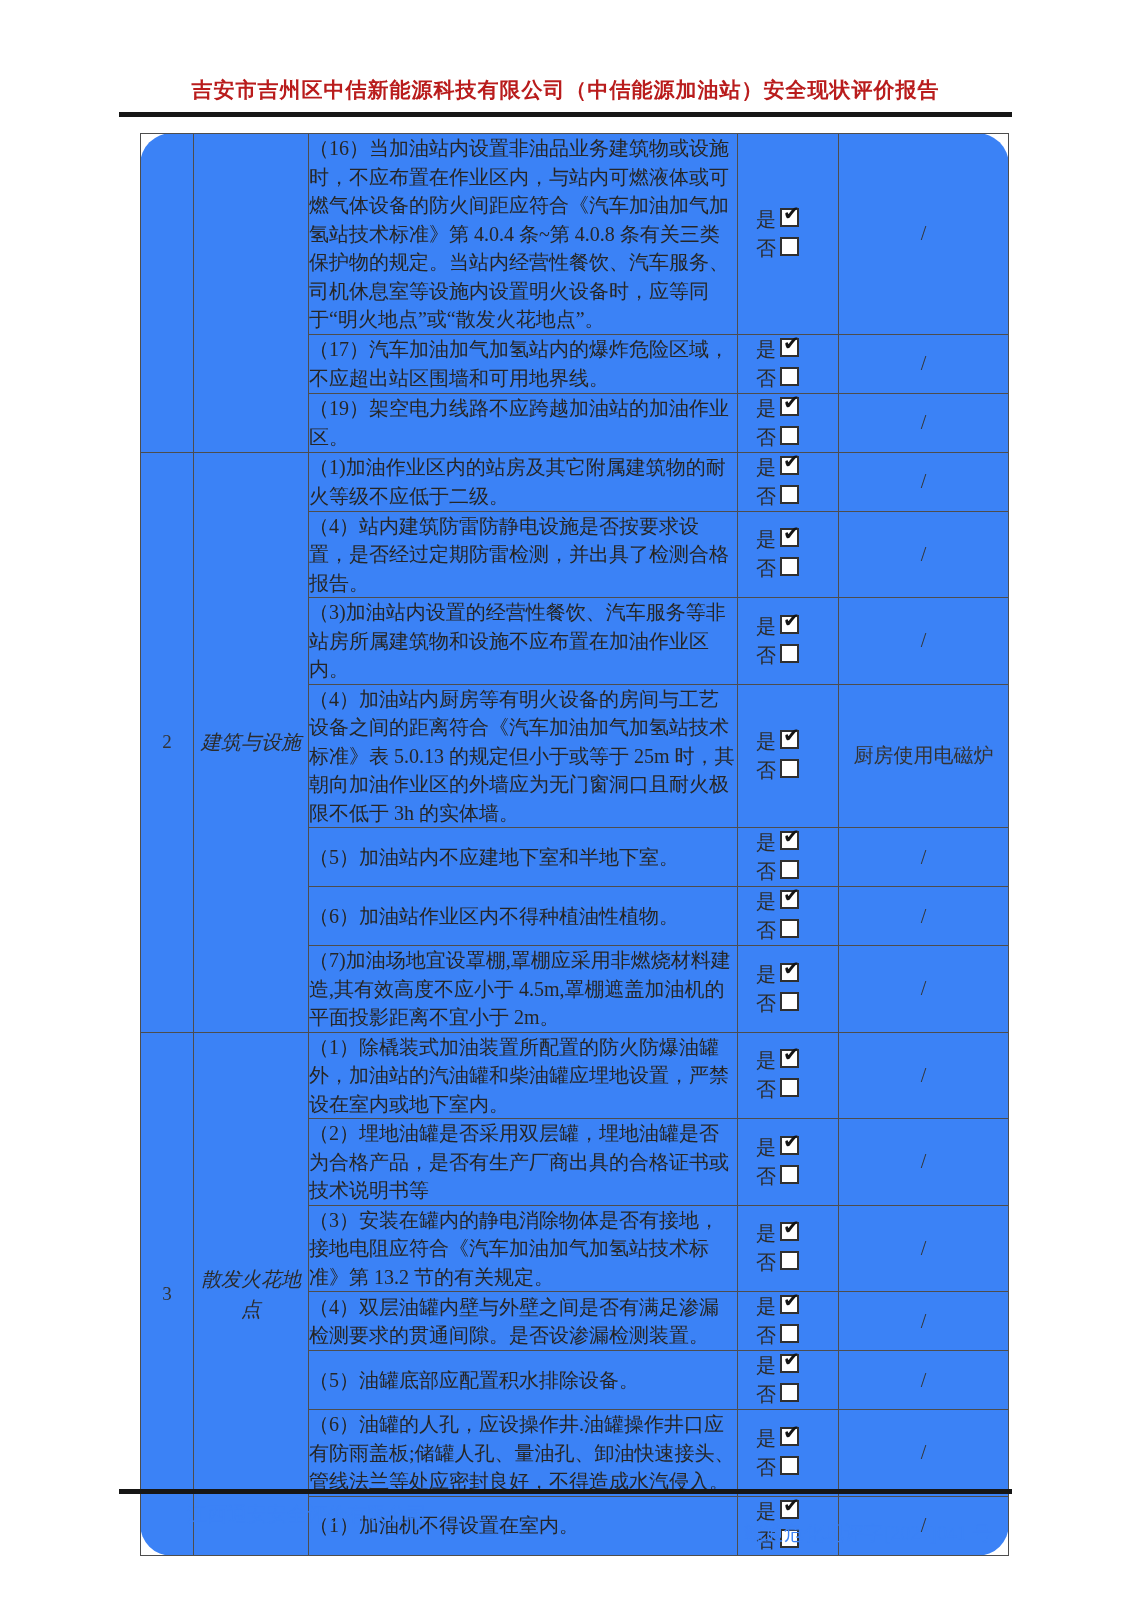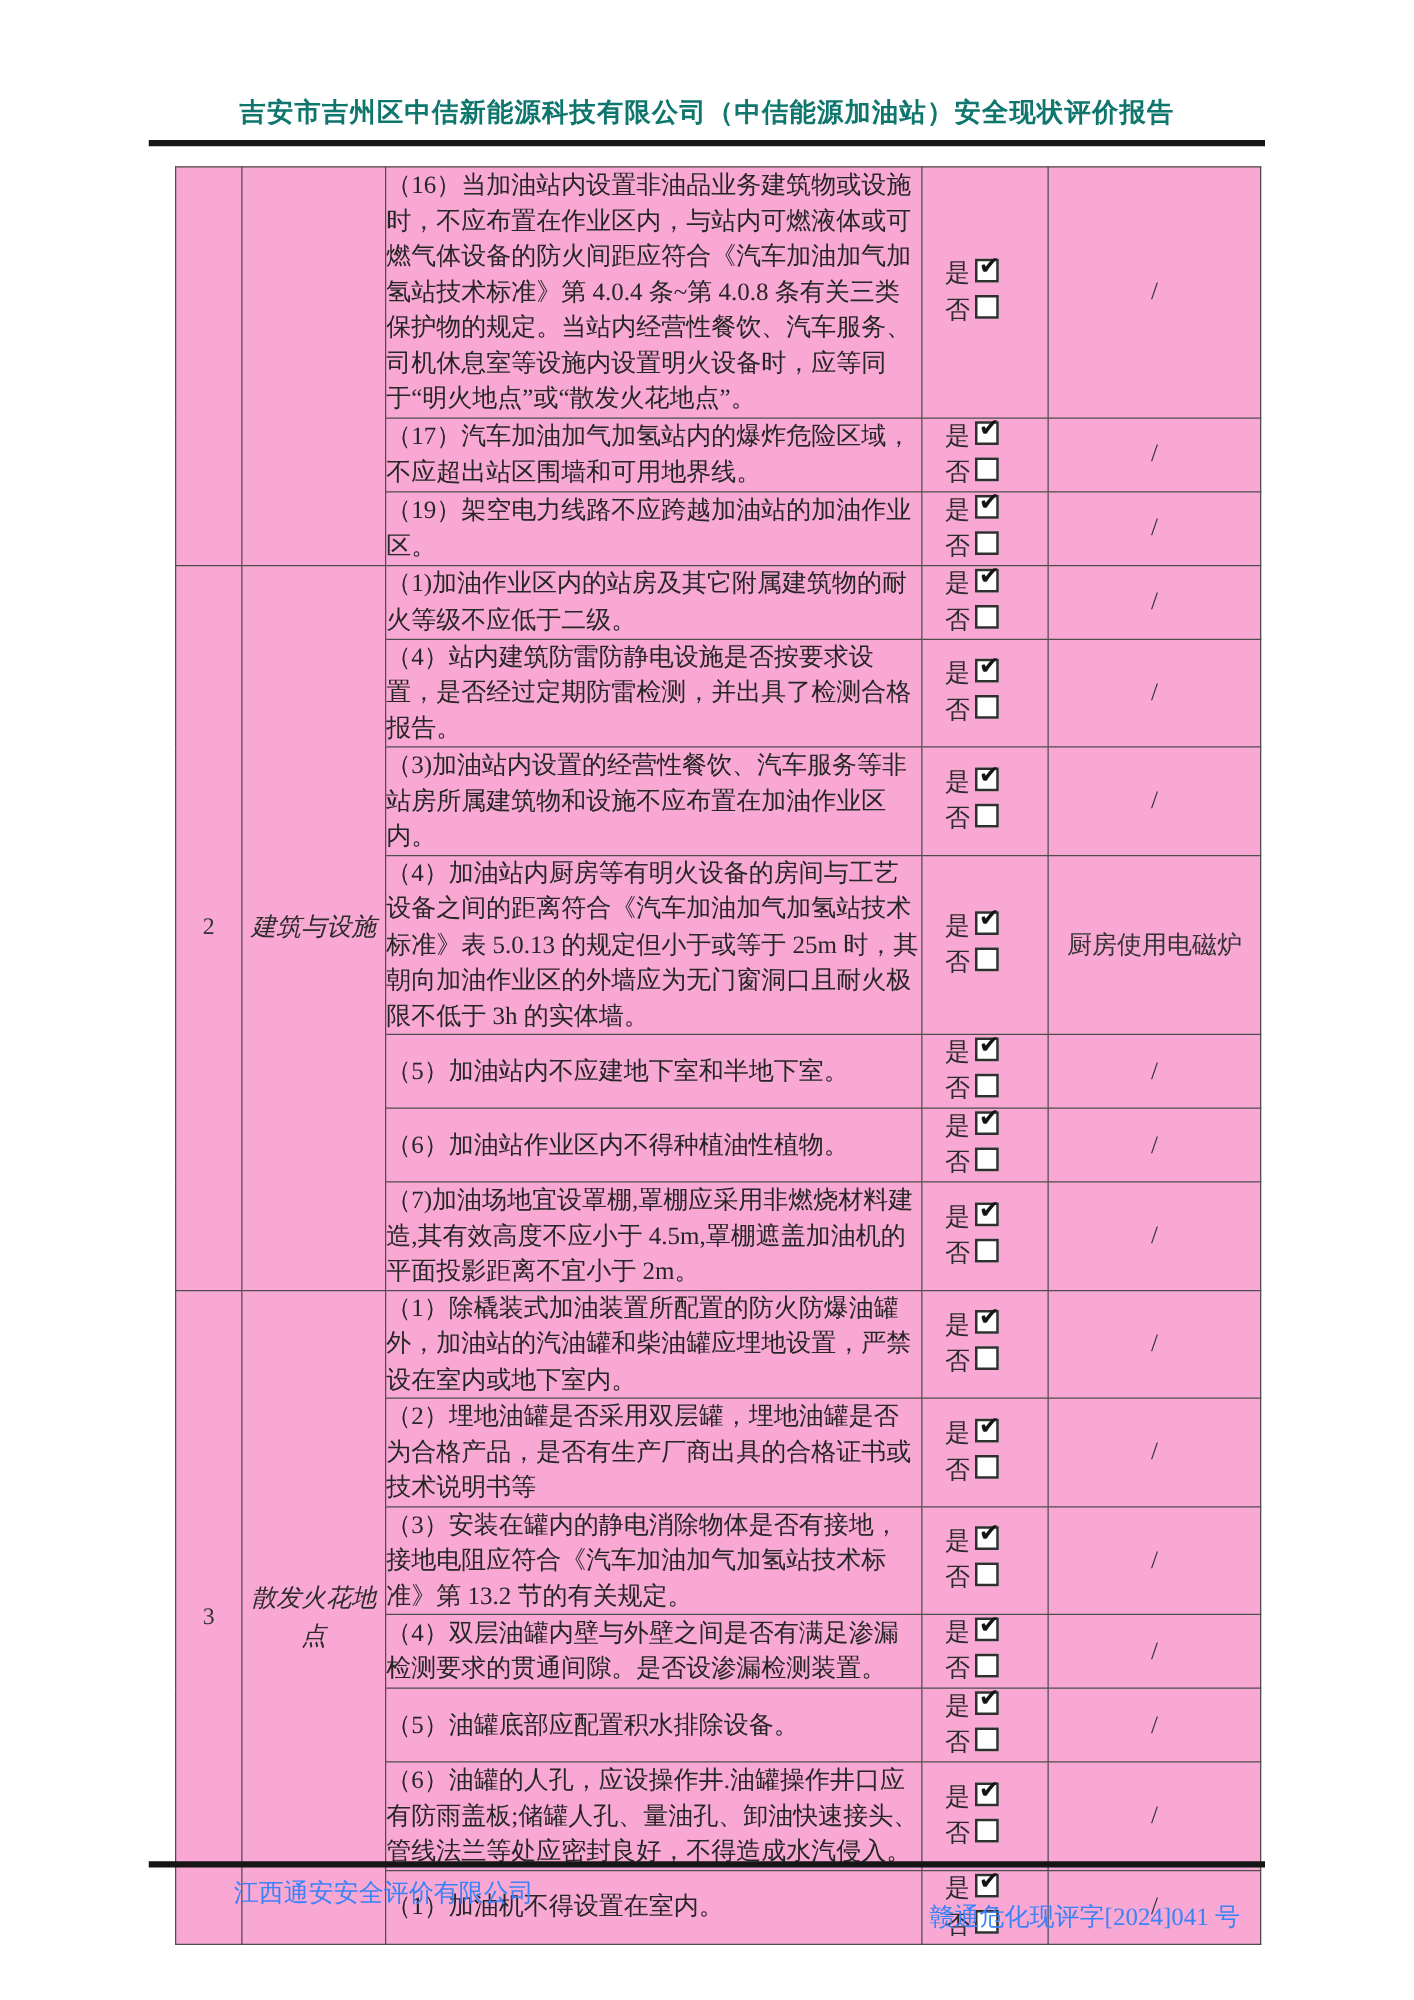--- a/index.html
+++ b/index.html
@@ -11,31 +11,32 @@
     position:relative;
     overflow:hidden;
   }
   .page{
     position:absolute;inset:0;background:#ffffff;
   }
   .header-title{
     position:absolute;top:76px;left:0;width:100%;
     text-align:center;
     font-size:21px;font-weight:bold;letter-spacing:1px;
-    color:#0f766e;
+    color:#b91c1c;
   }
   .header-rule{
     position:absolute;top:112px;left:119px;width:893px;height:5px;
     background:#161616;
   }
   table.report-table{
     position:absolute;top:133px;left:140px;
     width:868px;
     border-collapse:collapse;table-layout:fixed;
-    background:#f9a8d4;
+    background:#3b82f6;
+    border-radius:32px;
   }
   table.report-table td{
     border:1.5px solid #4d4d4d;
     vertical-align:middle;
     padding:0;
   }
   td.num-cell{
     text-align:center;font-size:19px;color:#333;
   }
   td.cat-cell{

